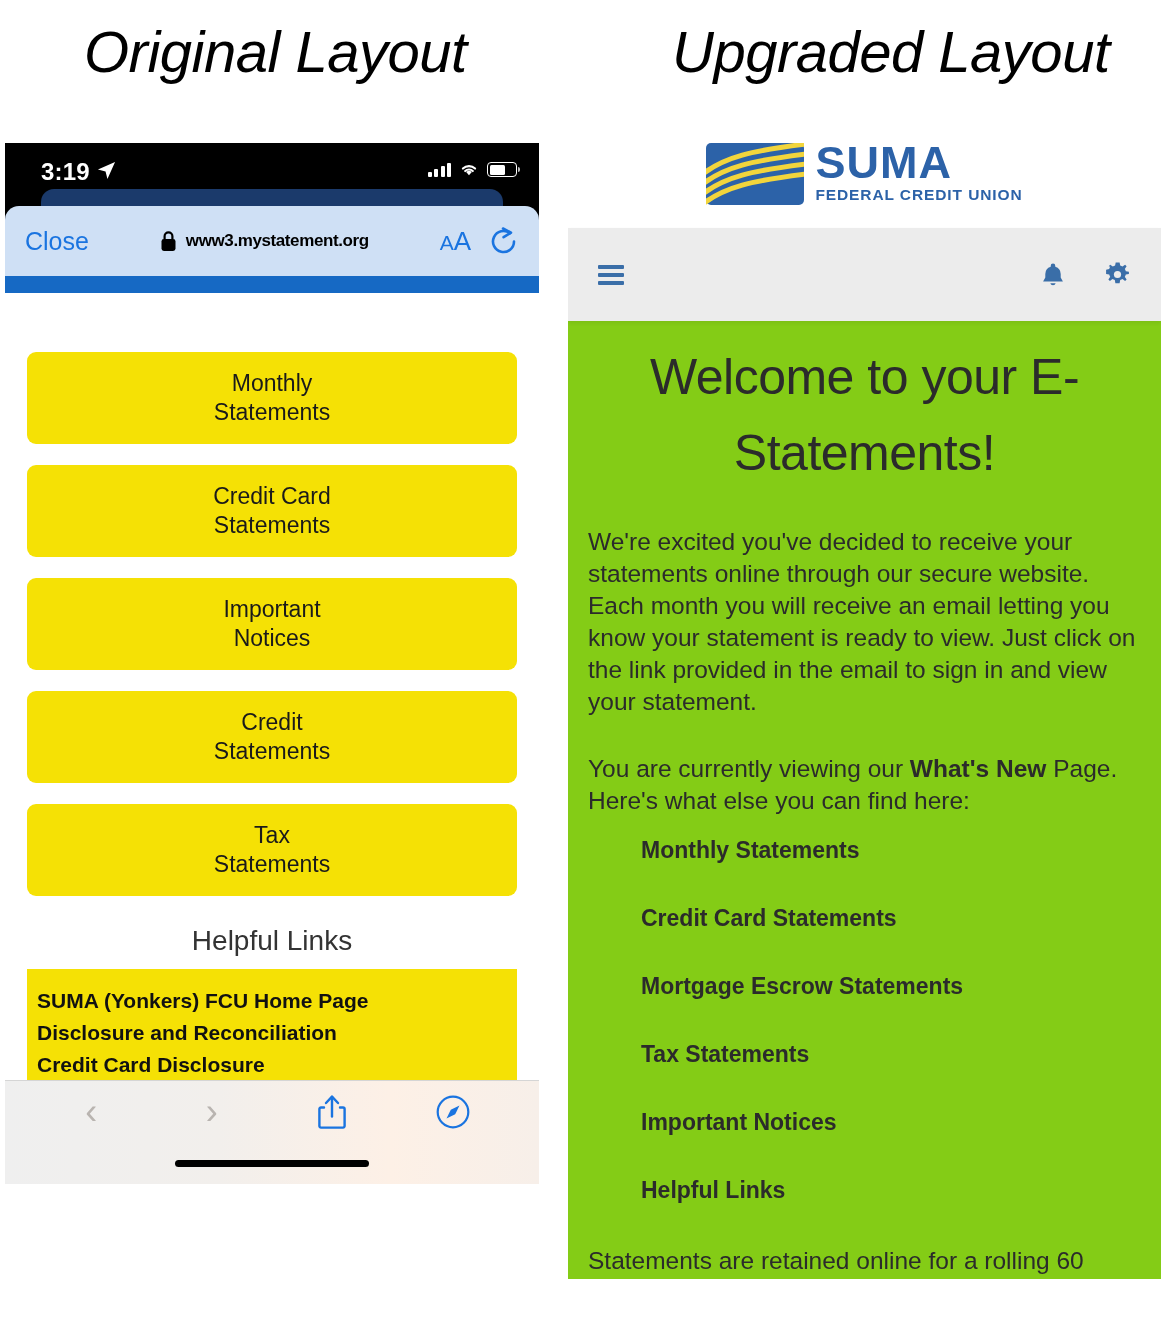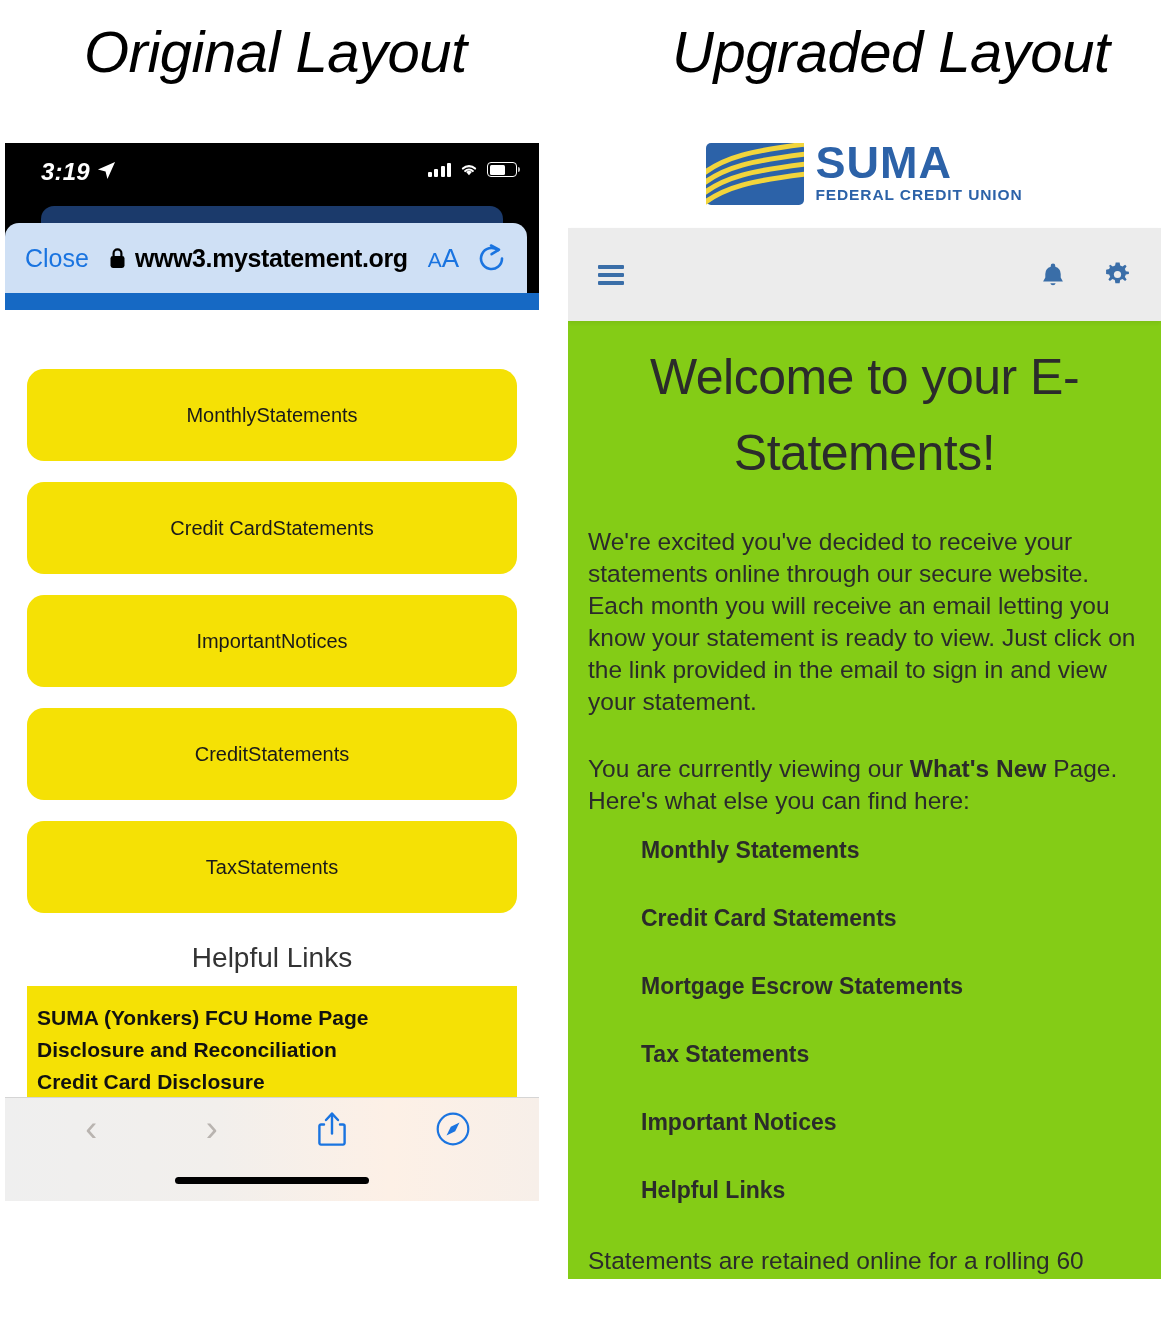--- a/index.html
+++ b/index.html
@@ -35,24 +35,23 @@
     top: 143px;
     width: 534px;
     height: 1141px;
     background: #ffffff;
     overflow: hidden;
   }
 
   
   .ios-statusbar {
     position: relative;
-    height: 63px;
+    height: 46px;
     background: #000000;
     color: #ffffff;
-    font-style: italic;
   }
   .ios-time {
     position: absolute;
     left: 36px; top: 15px;
     font-size: 24px;
     font-weight: 600;
     letter-spacing: 0.2px;
   }
   .ios-loc-arrow {
     position: absolute;
@@ -93,21 +92,21 @@
   .safari-wrap { position: relative; background: #000000; height: 104px; }
   .safari-tab-behind {
     position: absolute;
     left: 36px; right: 36px;
     top: 0; height: 34px;
     background: #1b3a6b;
     border-radius: 13px 13px 0 0;
   }
   .safari-bar {
     position: absolute;
-    left: 0; right: 12px;
+    left: 0; right: 0;
     top: 17px; height: 70px;
     background: #cfe0f5;
     border-radius: 14px 14px 0 0;
     display: flex;
     align-items: center;
     padding: 0 20px;
   }
   .safari-close {
     color: #1a74e0;
     font-size: 25px;
@@ -116,21 +115,21 @@
   }
   .safari-url {
     flex: 1;
     display: flex;
     align-items: center;
     justify-content: center;
     gap: 9px;
     margin: 0 6px;
   }
   .safari-url-text {
-    font-size: 25px;
+    font-size: 17px;
     font-weight: 700;
     color: #000000;
     letter-spacing: -0.4px;
     white-space: nowrap;
   }
   .safari-aa {
     color: #1a74e0;
     font-size: 21px;
     font-weight: 500;
     margin-right: 18px;
@@ -147,28 +146,28 @@
   
   .orig-body {
     background: #ffffff;
     padding: 0 22px;
     height: 832px;
     position: relative;
   }
   .yellow-btn {
     margin-top: 0;
     background: #f5e105;
-    border-radius: 17px;
+    border-radius: 9px;
     height: 92px;
     display: flex;
-    flex-direction: row;
+    flex-direction: column;
     align-items: center;
     justify-content: center;
     color: #1a1a1a;
-    font-size: 20px;
+    font-size: 23px;
     line-height: 29px;
     text-align: center;
     border: none;
     width: 100%;
     font-family: "Liberation Sans", sans-serif;
   }
   #btn-monthly { margin-top: 59px; }
   .yellow-btn + .yellow-btn { margin-top: 21px; }
 
   .helpful-heading {

